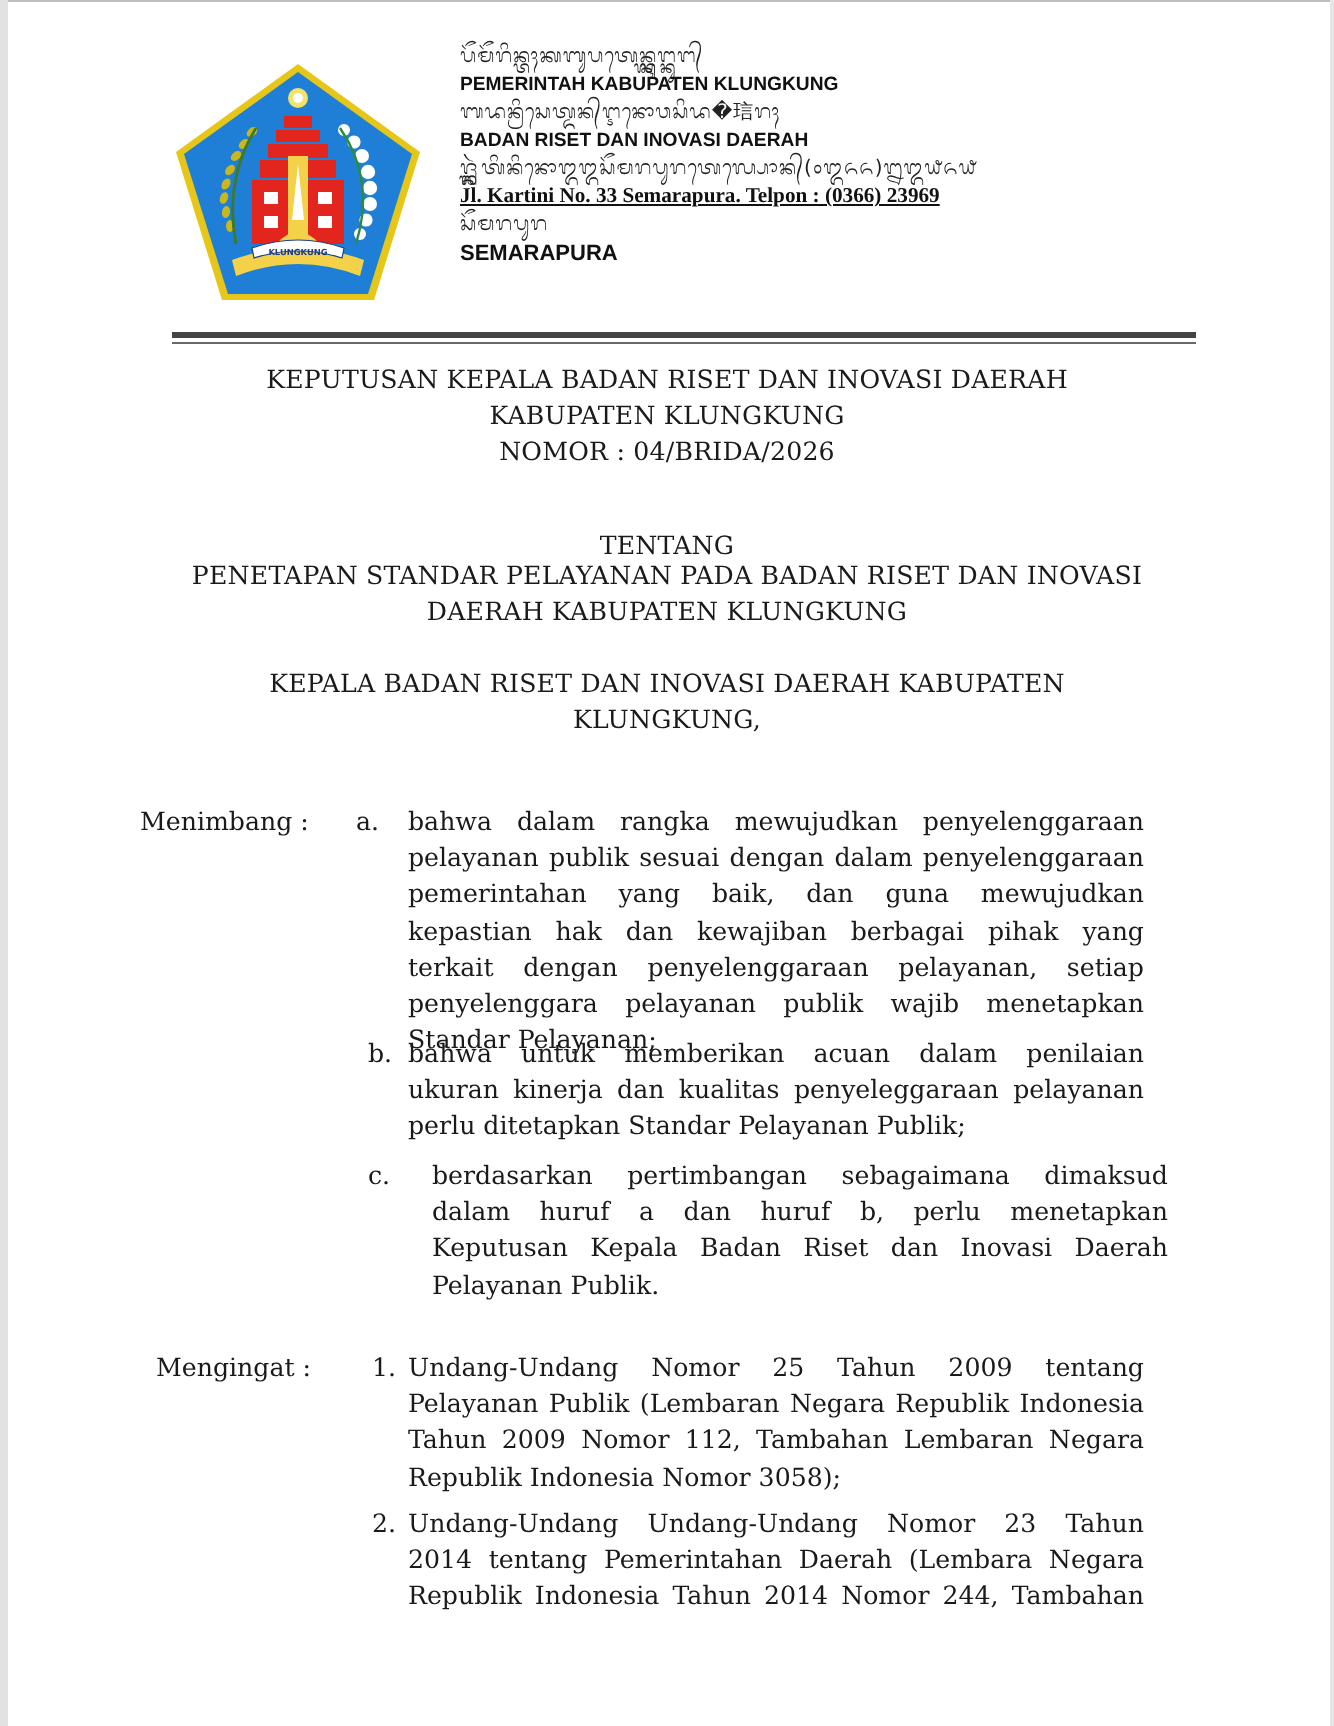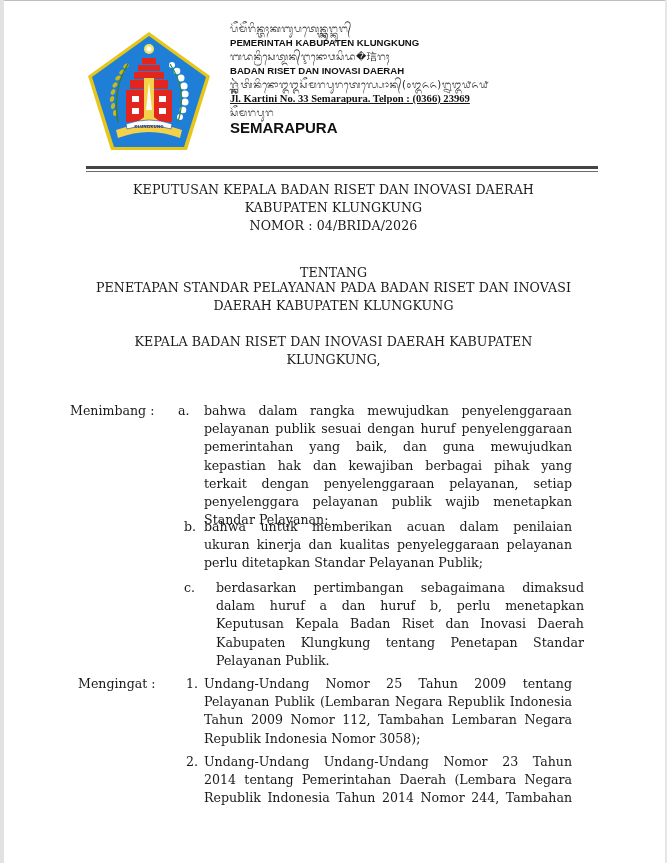--- a/index.html
+++ b/index.html
@@ -13,21 +13,21 @@
     .edge-left { position: absolute; left: 0; top: 0; width: 4px; height: 863px; background: #e2e2e2; }
     .edge-right { position: absolute; right: 0; top: 0; width: 2px; height: 863px; background: #e6e6e6; }
     .edge-top { position: absolute; left: 0; top: 0; width: 667px; height: 1px; background: #bdbdbd; }
 
     
     .logo { position: absolute; left: 86px; top: 30px; width: 126px; height: 122px; }
     .kop { position: absolute; left: 230px; top: 22px; width: 330px; text-align: left; font-family: "Liberation Sans", sans-serif; }
     .kop .balinese { font-family: "DejaVu Sans", sans-serif; font-size: 10px; letter-spacing: 0.5px; color: #222; height: 14px; line-height: 14px; }
     .kop .latin { font-weight: bold; font-size: 9.6px; line-height: 14px; color: #111; }
     .kop .addr { font-family: "Liberation Serif", serif; font-weight: bold; font-size: 10.6px; line-height: 14px; color: #111; text-decoration: underline; }
-    .kop .kota { font-weight: bold; font-size: 15px; line-height: 15px; color: #111; }
+    .kop .kota { font-weight: bold; font-size: 11px; line-height: 15px; color: #111; }
 
     .rule { position: absolute; left: 86px; width: 512px; }
     .rule.thick { top: 166px; height: 3px; background: #444; }
     .rule.thin { top: 171px; height: 1px; background: #6a6a6a; }
 
     
     .center { position: absolute; left: 0; width: 667px; text-align: center; font-size: 12.6px; letter-spacing: 0.1px; line-height: 18px; }
     .t1 { top: 181px; }
     .t2 { top: 264px; }
     .t3 { top: 279px; }
@@ -125,41 +125,40 @@
 <div class="center t4">
   <div>KEPALA BADAN RISET DAN INOVASI DAERAH KABUPATEN</div>
   <div>KLUNGKUNG,</div>
 </div>
 
 <div class="label" style="left:70px; top:402px;">Menimbang :</div>
 
 <div class="marker" style="left:178px; top:402px;">a.</div>
 <div class="para" style="left:204px; top:402px;">
   <div class="ln j">bahwa dalam rangka mewujudkan penyelenggaraan</div>
-  <div class="ln j">pelayanan publik sesuai dengan huruf penyelenggaraan</div>
+  <div class="ln j">pelayanan publik sesuai dengan dalam penyelenggaraan</div>
   <div class="ln j">pemerintahan yang baik, dan guna mewujudkan</div>
   <div class="ln j">kepastian hak dan kewajiban berbagai pihak yang</div>
   <div class="ln j">terkait dengan penyelenggaraan pelayanan, setiap</div>
   <div class="ln j">penyelenggara pelayanan publik wajib menetapkan</div>
   <div class="ln">Standar Pelayanan;</div>
 </div>
 
 <div class="marker" style="left:184px; top:518px;">b.</div>
 <div class="para" style="left:204px; top:518px;">
   <div class="ln j">bahwa untuk memberikan acuan dalam penilaian</div>
   <div class="ln j">ukuran kinerja dan kualitas penyeleggaraan pelayanan</div>
   <div class="ln">perlu ditetapkan Standar Pelayanan Publik;</div>
 </div>
 
 <div class="marker" style="left:184px; top:579px;">c.</div>
 <div class="para" style="left:204px; top:579px;margin-left:12px;">
   <div class="ln j">berdasarkan pertimbangan sebagaimana dimaksud</div>
   <div class="ln j">dalam huruf a dan huruf b, perlu menetapkan</div>
   <div class="ln j">Keputusan Kepala Badan Riset dan Inovasi Daerah</div>
-  <div class="ln j">Kabupaten Klungkung tentang Penetapan Standar</div>
   <div class="ln">Pelayanan Publik.</div>
 </div>
 
 <div class="label" style="left:78px; top:675px;">Mengingat :</div>
 
 <div class="marker" style="left:186px; top:675px;">1.</div>
 <div class="para" style="left:204px; top:675px;">
   <div class="ln j">Undang-Undang Nomor 25 Tahun 2009 tentang</div>
   <div class="ln j">Pelayanan Publik (Lembaran Negara Republik Indonesia</div>
   <div class="ln j">Tahun 2009 Nomor 112, Tambahan Lembaran Negara</div>

